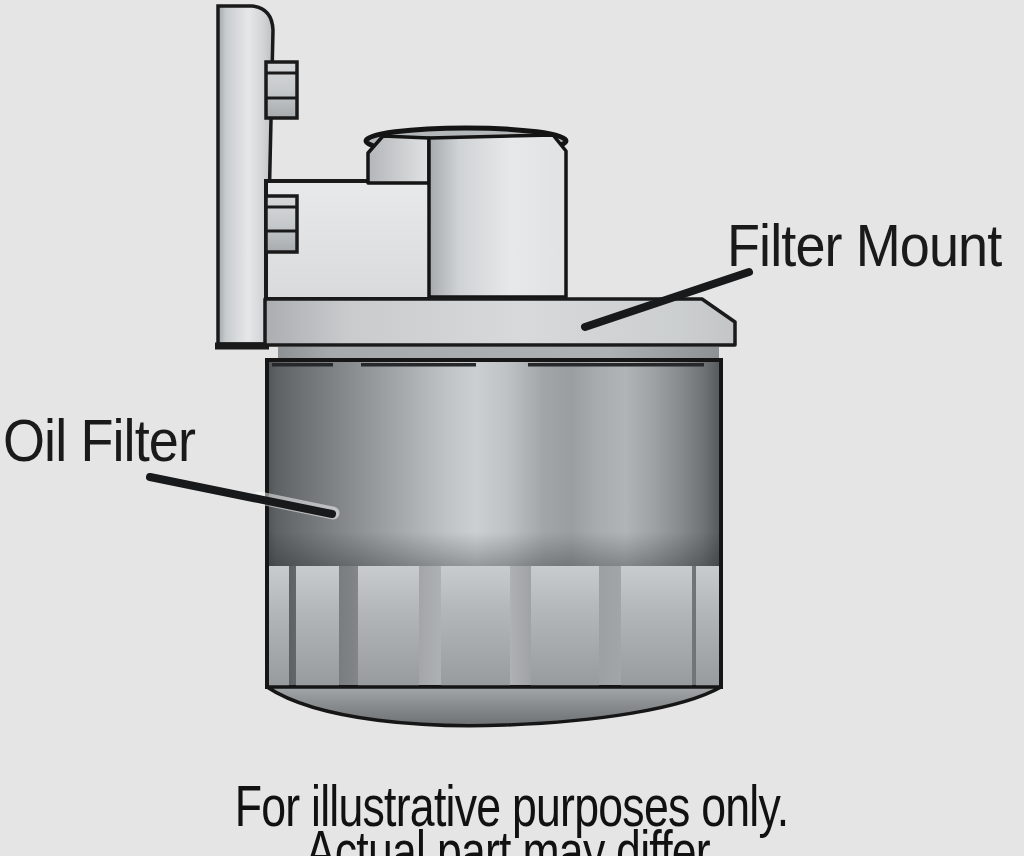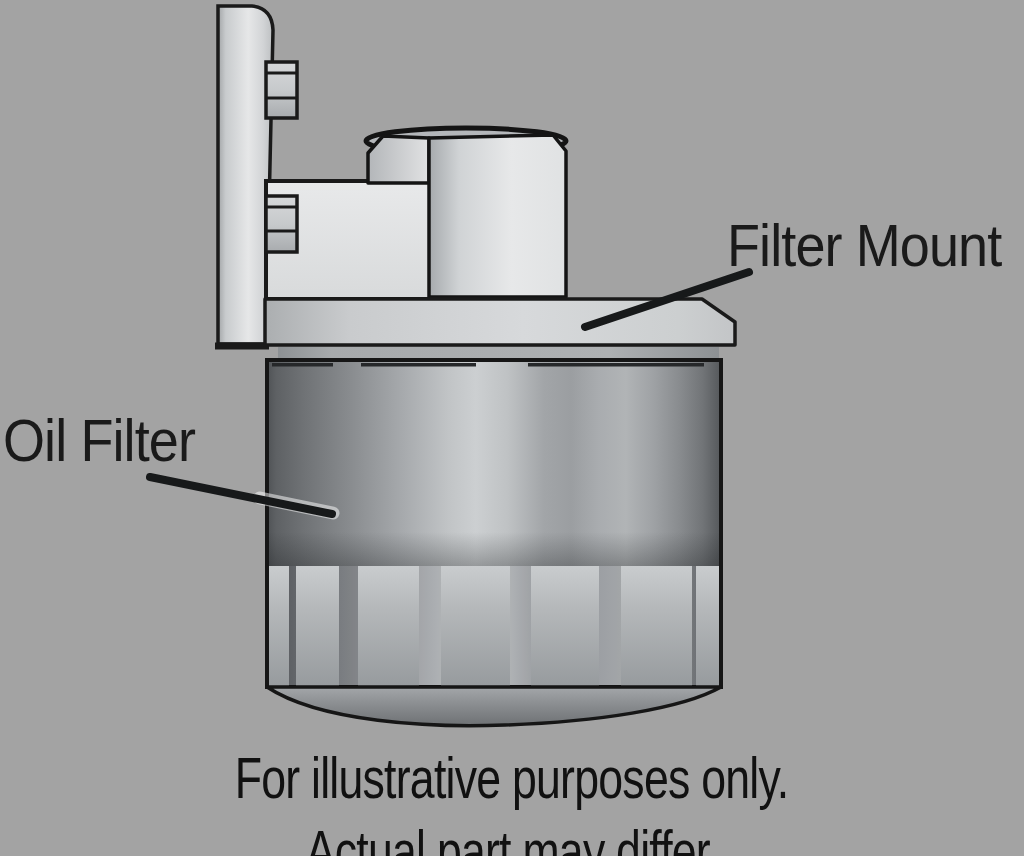--- a/index.html
+++ b/index.html
@@ -1,17 +1,17 @@
 <!DOCTYPE html>
 <html><head>
 <meta charset="utf-8">
 <style>
   html,body{margin:0;padding:0;background:#fff;}
   .stage{
-    position:relative;width:1024px;height:856px;background:#a3a3a3;
+    position:relative;width:1024px;height:856px;background:#e5e5e5;
     font-family:"Liberation Sans", sans-serif;overflow:hidden;
   }
   .stage svg{position:absolute;left:0;top:0;}
   .callout{
     position:absolute;color:#1a1a1a;font-size:60px;line-height:1;
     white-space:nowrap;transform:scaleX(.90);transform-origin:left top;
     letter-spacing:-1px;
   }
   .caption{
     position:absolute;left:0;width:1024px;text-align:center;color:#111;
@@ -152,21 +152,21 @@
     <line x1="260" y1="498" x2="333" y2="513" stroke="#ffffff" stroke-width="13" stroke-linecap="round" opacity=".5"></line>
     <line x1="749" y1="272" x2="585" y2="327" stroke="#17191a" stroke-width="8" stroke-linecap="round"></line>
     <line x1="150" y1="477" x2="332" y2="514" stroke="#17191a" stroke-width="8" stroke-linecap="round"></line>
   </svg>
 
   <div class="callout" style="left:727px;top:216px;">Filter Mount</div>
 
   <div class="callout" style="left:3px;top:411px;">Oil Filter</div>
 
   <div class="caption">
-    <div class="cap-line" style="top:749px;">
+    <div class="cap-line" style="top:777px;">
       <span>For illustrative purposes only.</span>
     </div>
     <div class="cap-line" style="top:822px;">
       <span>Actual part may differ.</span>
     </div>
   </div>
 
 </div>
 
 </body></html>

